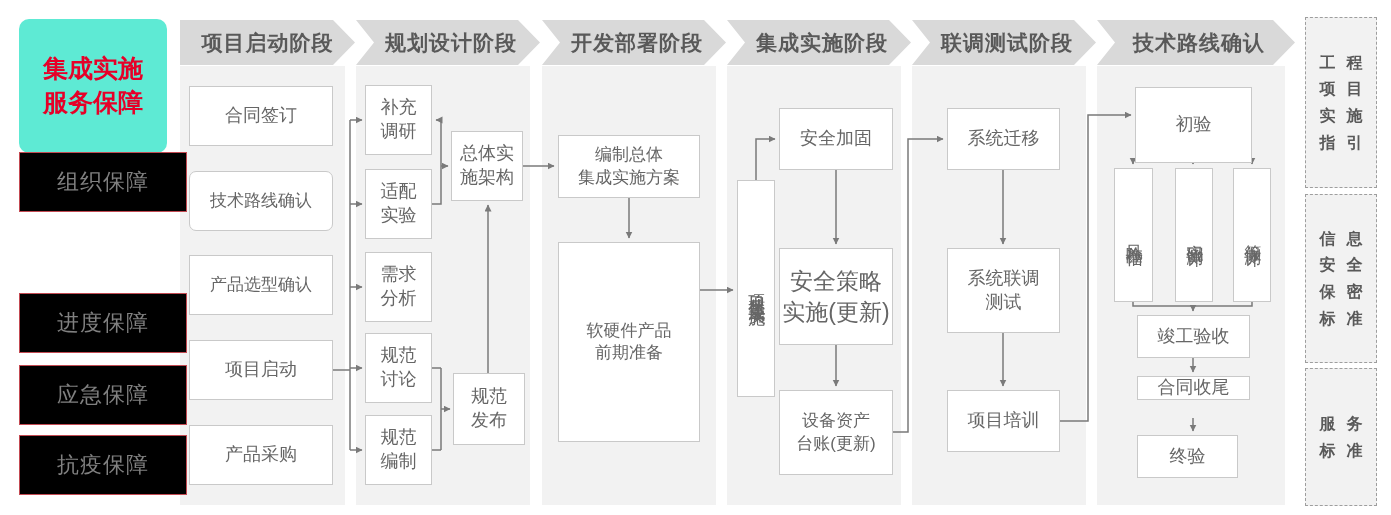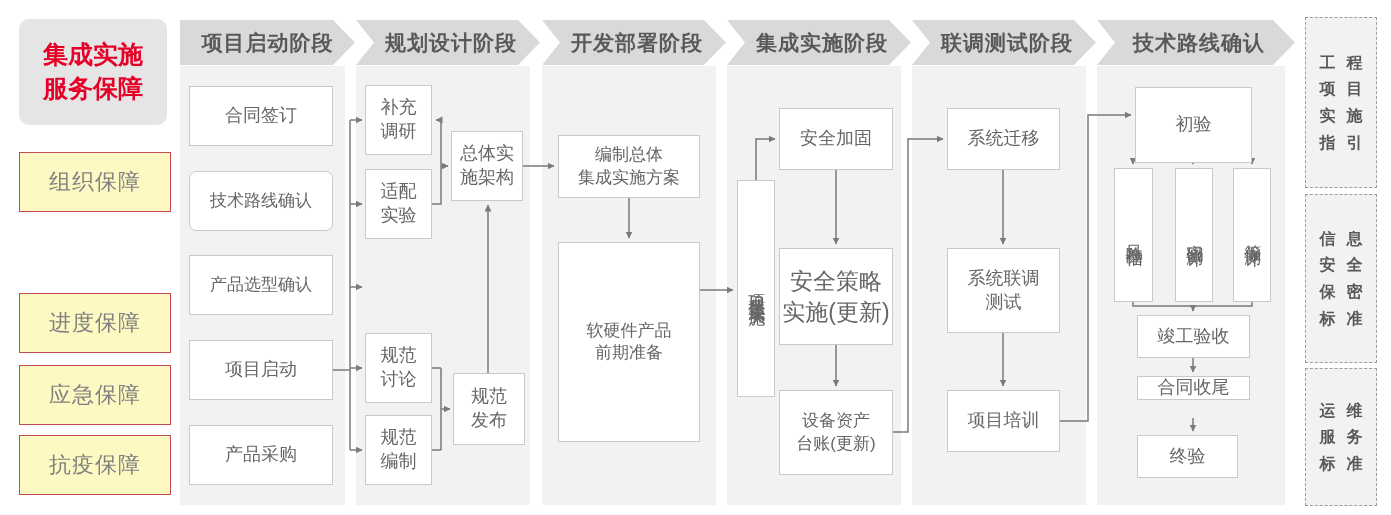--- a/index.html
+++ b/index.html
@@ -22,26 +22,26 @@
   .box{
     position:absolute;background:#ffffff;border:1px solid #c9c9c9;box-sizing:border-box;
     display:flex;align-items:center;justify-content:center;text-align:center;
     color:#666666;font-size:18px;line-height:1.32;white-space:pre-line;
   }
   .vbox{
     writing-mode:vertical-rl;text-orientation:upright;letter-spacing:2px;
   }
   
   .ltitle{
-    position:absolute;left:19px;top:19px;width:148px;height:106px;background:#e5e5e5;border-radius:10px;
+    position:absolute;left:19px;top:19px;width:148px;height:134px;background:#5eead4;border-radius:10px;
     display:flex;align-items:center;justify-content:center;text-align:center;
     color:#e60028;font-weight:bold;font-size:25px;line-height:1.35;white-space:pre-line;
   }
   .litem{
-    position:absolute;left:19px;width:152px;height:60px;background:#fef9c3;
+    position:absolute;left:19px;width:168px;height:60px;background:#000000;
     border:1.5px solid #c34a52;box-sizing:border-box;
     display:flex;align-items:center;justify-content:center;
     color:#808080;font-size:22px;letter-spacing:1px;
   }
   
   .rbox{
     position:absolute;left:1305px;width:72px;background:#f2f2f2;
     border:1.5px dashed #9e9e9e;box-sizing:border-box;
     display:flex;flex-direction:column;align-items:center;justify-content:center;gap:9px;
     color:#595959;font-weight:bold;font-size:16px;
@@ -79,20 +79,22 @@
   <div class="box" style="left:189px;top:86px;width:144px;height:60px;">合同签订</div>
   <div class="box" style="left:189px;top:171px;width:144px;height:60px;font-size:17px;border-radius:7px;">技术路线确认</div>
   <div class="box" style="left:189px;top:255px;width:144px;height:60px;font-size:17px;">产品选型确认</div>
   <div class="box" style="left:189px;top:340px;width:144px;height:60px;">项目启动</div>
   <div class="box" style="left:189px;top:425px;width:144px;height:60px;">产品采购</div>
 
   <div class="box" style="left:365px;top:85px;width:67px;height:70px;">补充
 调研</div>
   <div class="box" style="left:365px;top:169px;width:67px;height:70px;">适配
 实验</div>
+  <div class="box" style="left:365px;top:252px;width:67px;height:70px;">需求
+分析</div>
   <div class="box" style="left:365px;top:333px;width:67px;height:70px;">规范
 讨论</div>
   <div class="box" style="left:365px;top:415px;width:67px;height:70px;">规范
 编制</div>
   <div class="box" style="left:451px;top:131px;width:72px;height:70px;">总体实
 施架构</div>
   <div class="box" style="left:453px;top:373px;width:72px;height:72px;">规范
 发布</div>
 
   <div class="box" style="left:558px;top:135px;width:142px;height:63px;font-size:17px;">编制总体
@@ -126,21 +128,20 @@
     <div class="vrow">实施</div>
     <div class="vrow">指引</div>
   </div>
   <div class="rbox" style="top:194px;height:169px;">
     <div class="vrow">信息</div>
     <div class="vrow">安全</div>
     <div class="vrow">保密</div>
     <div class="vrow">标准</div>
   </div>
   <div class="rbox" style="top:368px;height:138px;">
-    <div class="vrow">运维</div>
     <div class="vrow">服务</div>
     <div class="vrow">标准</div>
   </div>
 
   <svg id="wires" width="1391" height="515">
     <defs>
       <marker id="ah" markerUnits="userSpaceOnUse" markerWidth="8" markerHeight="8" refX="6.5" refY="3.5" orient="auto">
         <path d="M0,0 L7,3.5 L0,7 Z" fill="#7a7a7a"></path>
       </marker>
     </defs>

